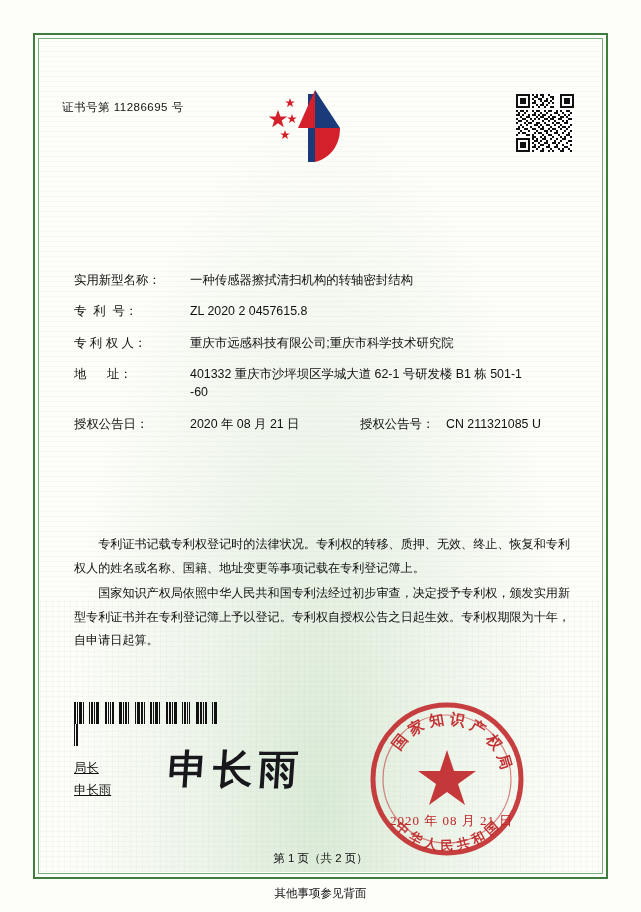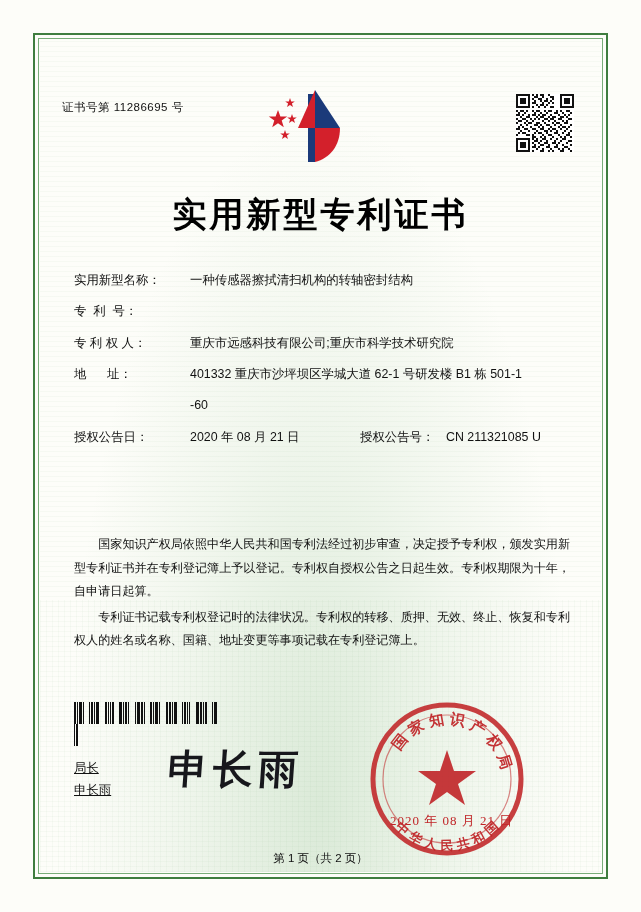--- a/index.html
+++ b/index.html
@@ -137,21 +137,20 @@
   .frow.split {
     justify-content: flex-start;
   }
   .fvalue.indent2 {
     display: block;
   }
   .addr-line2 {
     display: block;
     text-indent: 0;
     padding-left: 0;
-    margin-top: 13px;
   }
 
   
   .paras {
     position: absolute;
     left: 74px;
     top: 533px;
     width: 496px;
     font-size: 12.1px;
     line-height: 1.95;
@@ -466,32 +465,32 @@
         <rect x="8" y="28" width="1" height="1"></rect>
           <rect x="12" y="28" width="2" height="1"></rect>
         <rect x="16" y="28" width="1" height="1"></rect>
           <rect x="18" y="28" width="1" height="1"></rect>
         <rect x="22" y="28" width="2" height="1"></rect>
           <rect x="27" y="28" width="1" height="1"></rect>
       </g>
     </svg>
   </div>
 
-  <div class="main-title">实用新型专利证书</div>
 
   <div class="fields">
 
     <div class="frow">
       <span class="flabel w1">实用新型名称：</span>
       <span class="fvalue">一种传感器擦拭清扫机构的转轴密封结构</span>
     </div>
 
 
     <div class="frow">
       <span class="flabel w1">专  利  号：</span>
+      <span class="fvalue">ZL 2020 2 0457615.8</span>
     </div>
 
 
     <div class="frow">
       <span class="flabel w1">专 利 权 人：</span>
       <span class="fvalue">重庆市远感科技有限公司;重庆市科学技术研究院</span>
     </div>
 
     <div class="frow">
       <span class="flabel w1">地      址：</span>
@@ -504,22 +503,22 @@
     <div class="frow split">
       <span class="flabel w1">授权公告日：</span>
       <span class="fvalue" style="flex:0 0 170px;">2020 年 08 月 21 日</span>
       <span class="flabel" style="width:86px;">授权公告号：</span>
       <span class="fvalue">CN 211321085 U</span>
     </div>
 
   </div>
 
   <div class="paras">
+    <p>专利证书记载专利权登记时的法律状况。专利权的转移、质押、无效、终止、恢复和专利权人的姓名或名称、国籍、地址变更等事项记载在专利登记簿上。</p>
     <p>国家知识产权局依照中华人民共和国专利法经过初步审查，决定授予专利权，颁发实用新型专利证书并在专利登记簿上予以登记。专利权自授权公告之日起生效。专利权期限为十年，自申请日起算。</p>
-    <p>专利证书记载专利权登记时的法律状况。专利权的转移、质押、无效、终止、恢复和专利权人的姓名或名称、国籍、地址变更等事项记载在专利登记簿上。</p>
   </div>
 
   <div class="barcode">
     <i style="width:2px"></i><i style="width:1px"></i><i style="width:3px"></i><i style="width:1px"></i>
     <i style="width:1px"></i><i style="width:2px"></i><i style="width:1px"></i><i style="width:3px"></i>
     <i style="width:2px"></i><i style="width:1px"></i><i style="width:1px"></i><i style="width:2px"></i>
     <i style="width:3px"></i><i style="width:1px"></i><i style="width:2px"></i><i style="width:1px"></i>
     <i style="width:1px"></i><i style="width:3px"></i><i style="width:2px"></i><i style="width:1px"></i>
     <i style="width:2px"></i><i style="width:1px"></i><i style="width:3px"></i><i style="width:1px"></i>
     <i style="width:2px"></i><i style="width:2px"></i><i style="width:1px"></i><i style="width:3px"></i>
@@ -559,14 +558,15 @@
         <text x="79" y="150" text-anchor="middle" transform="rotate(-14 79 79)">共</text>
         <text x="79" y="150" text-anchor="middle" transform="rotate(-28 79 79)">和</text>
         <text x="79" y="150" text-anchor="middle" transform="rotate(-42 79 79)">国</text>
       </g>
     </svg>
   </div>
 
   <div class="seal-date">2020 年 08 月 21 日</div>
 
   <div class="page-no">第 1 页（共 2 页）</div>
+  <div class="bottom-note">其他事项参见背面</div>
 
 </div>
 
 </body></html>

